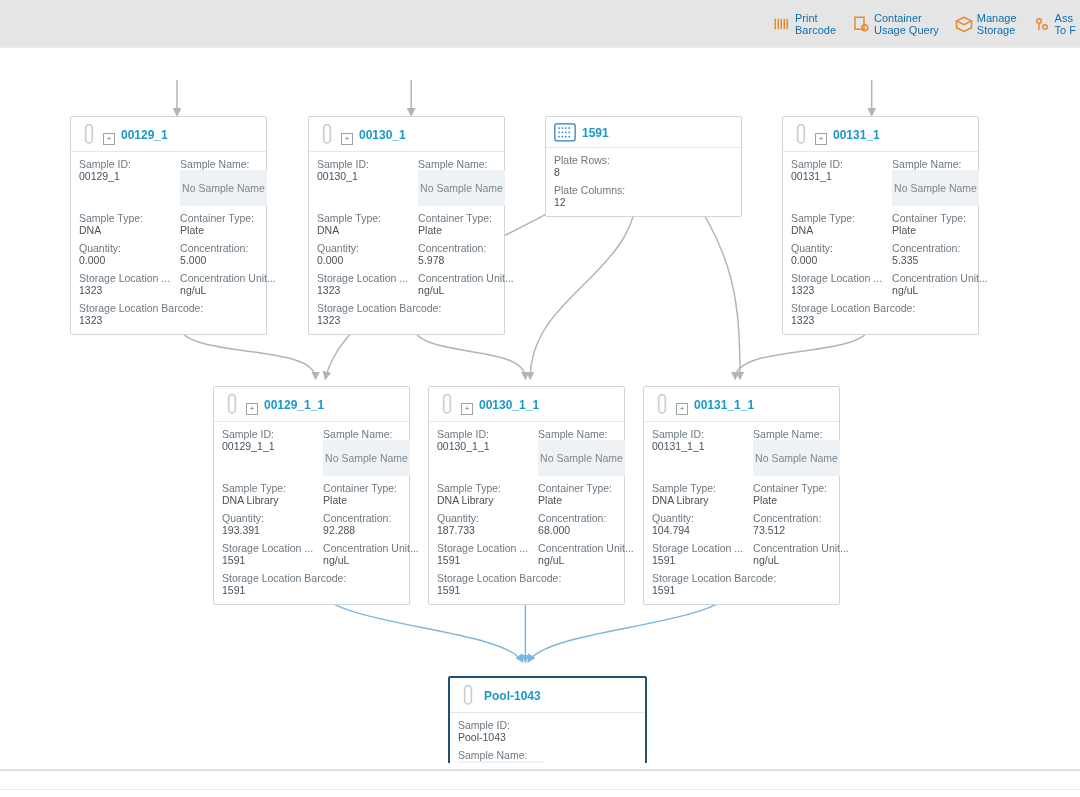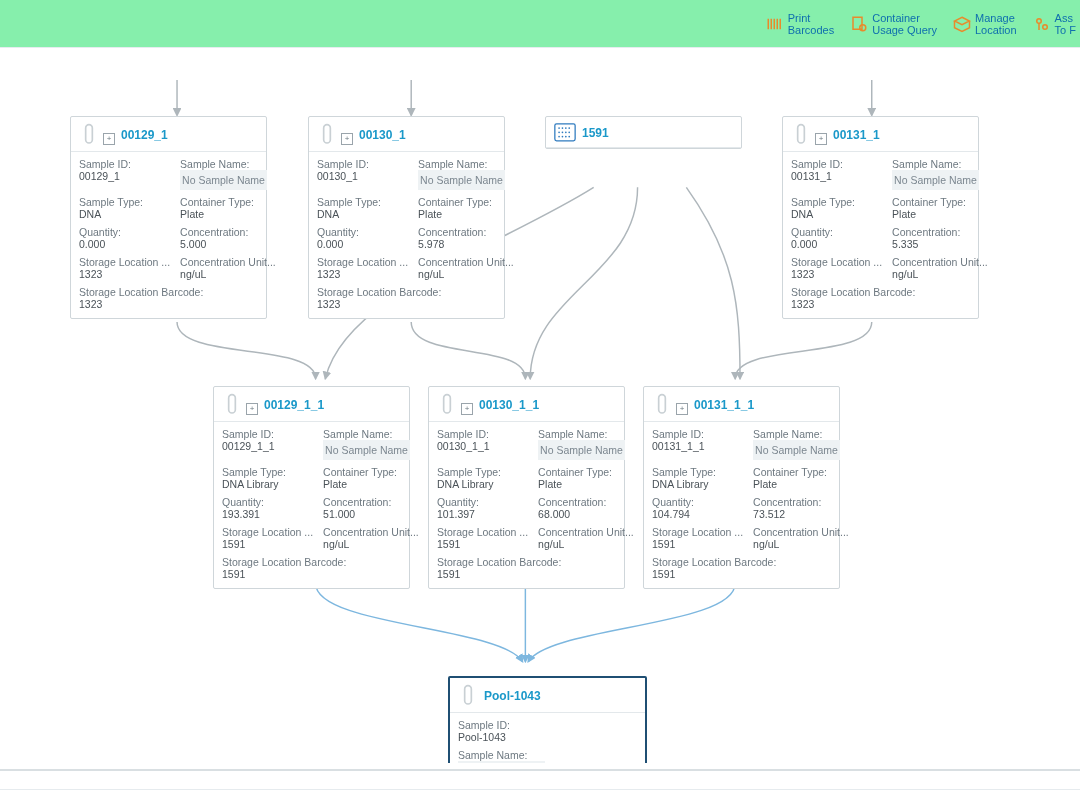--- a/index.html
+++ b/index.html
@@ -1,19 +1,19 @@
 <!DOCTYPE html>
 <html><head>
 <meta charset="utf-8">
 <style>
   html, body { margin: 0; padding: 0; font-family: Arial, Helvetica, sans-serif; background: #fff; }
   .viewport { position: relative; width: 1080px; height: 797px; overflow: hidden; background: #fff; }
   .topbar {
     position: absolute; top: 0; left: 0; right: 0; height: 48px;
-    background: #86efac; border-bottom: 1px solid #e6ecef;
+    background: #e5e5e5; border-bottom: 1px solid #e6ecef;
     display: flex; justify-content: flex-end; align-items: center;
     padding-right: 4px; gap: 16px; box-sizing: border-box;
   }
   .toolbtn {
     display: flex; align-items: center; gap: 4px; color: #0f6fae;
     font-size: 11px; line-height: 12px; cursor: pointer;
   }
   .toolbtn .icon { width: 18px; height: 18px; display: inline-flex; align-items: center; justify-content: center; color: #e98a2b; }
   .toolbtn .lbl { display: flex; flex-direction: column; }
   .canvas { position: absolute; left: 0; top: 80px; right: 0; bottom: 34px; overflow: hidden; }
@@ -33,21 +33,21 @@
     color: #1a98c9; font-weight: 600; font-size: 12px;
   }
   .card .hdr .expand {
     width: 10px; height: 10px; border: 1px solid #9aa4ab; font-size: 8px; line-height: 9px;
     text-align: center; color: #6c7a82; margin-left: -2px; margin-top: 8px; cursor: pointer;
     background: #fff;
   }
   .card .body { padding: 6px 8px 8px 8px; display: grid; grid-template-columns: 1fr; column-gap: 10px; row-gap: 6px; }
   .kv .k { color: #6d7880; font-size: 10.5px; white-space: nowrap; overflow: hidden; text-overflow: ellipsis; }
   .kv .v { color: #4a5258; font-size: 10.5px; }
-  .noSample { background: #eef2f4; color: #7c8790; padding: 4px 2px; display: inline-block; }
+  .noSample { background: #eef2f4; color: #7c8790; padding: 12px 2px; display: inline-block; }
   .fullrow { grid-column: 1 / span 2; }
   .footer-lines { position: absolute; left: 0; right: 0; bottom: 0; height: 34px; }
   .footer-lines .l1 { position: absolute; left: 0; right: 0; top: 6px; border-top: 2px solid #d9dfe2; }
   .footer-lines .l2 { position: absolute; left: 0; right: 0; top: 26px; border-top: 1px solid #e6ebee; }
 </style>
 </head>
 <body>
 
 <div class="viewport">
 
@@ -59,21 +59,21 @@
               <line x1="3" y1="5" x2="3" y2="19"></line>
               <line x1="7" y1="5" x2="7" y2="19"></line>
               <line x1="11" y1="5" x2="11" y2="19"></line>
               <line x1="15" y1="5" x2="15" y2="19"></line>
               <line x1="19" y1="5" x2="19" y2="19"></line>
             </g>
           </svg>
       </span>
       <span class="lbl">
         <span>Print</span>
-        <span>Barcodes</span>
+        <span>Barcode</span>
       </span>
     </div>
     <div class="toolbtn">
       <span class="icon">
         <svg viewBox="0 0 24 24" width="18" height="18">
             <rect x="4" y="3" width="12" height="16" fill="none" stroke="#e98a2b" stroke-width="2"></rect>
             <circle cx="17" cy="17" r="4" fill="none" stroke="#e98a2b" stroke-width="2"></circle>
           </svg>
       </span>
       <span class="lbl">
@@ -83,21 +83,21 @@
     </div>
     <div class="toolbtn">
       <span class="icon">
         <svg viewBox="0 0 24 24" width="18" height="18">
             <polygon points="12,3 22,8 12,13 2,8" fill="none" stroke="#e98a2b" stroke-width="2"></polygon>
             <polyline points="2,8 2,17 12,22 22,17 22,8" fill="none" stroke="#e98a2b" stroke-width="2"></polyline>
           </svg>
       </span>
       <span class="lbl">
         <span>Manage</span>
-        <span>Location</span>
+        <span>Storage</span>
       </span>
     </div>
     <div class="toolbtn">
       <span class="icon">
         <svg viewBox="0 0 24 24" width="18" height="18">
             <circle cx="8" cy="8" r="3" fill="none" stroke="#e98a2b" stroke-width="2"></circle>
             <circle cx="16" cy="16" r="3" fill="none" stroke="#e98a2b" stroke-width="2"></circle>
             <line x1="8" y1="11" x2="8" y2="20" stroke="#e98a2b" stroke-width="2"></line>
           </svg>
       </span>
@@ -249,20 +249,30 @@
                 <circle cx="18" cy="11" r="1"></circle>
                 <circle cx="6" cy="16" r="1"></circle>
                 <circle cx="10" cy="16" r="1"></circle>
                 <circle cx="14" cy="16" r="1"></circle>
                 <circle cx="18" cy="16" r="1"></circle>
               </g>
             </svg>
         </span>
         <span class="title">1591</span>
       </div>
+      <div class="body">
+        <div class="kv">
+            <div class="k">Plate Rows:</div>
+            <div class="v">8</div>
+          </div>
+        <div class="kv">
+            <div class="k">Plate Columns:</div>
+            <div class="v">12</div>
+          </div>
+      </div>
     </div>
 
     <div class="card" style="left:782px; top:36px; width:195px;">
       <div class="hdr">
         <span class="tube"><svg viewBox="0 0 24 30">
               <rect x="8" y="2" width="8" height="22" rx="4" fill="none" stroke="#c9d0d4" stroke-width="2"></rect>
             </svg></span>
         <span class="expand">+</span>
         <span class="title">00131_1</span>
       </div>
@@ -330,21 +340,21 @@
         <div class="kv">
             <div class="k">Container Type:</div>
             <div class="v">Plate</div>
           </div>
         <div class="kv">
             <div class="k">Quantity:</div>
             <div class="v">193.391</div>
           </div>
         <div class="kv">
             <div class="k">Concentration:</div>
-            <div class="v">51.000</div>
+            <div class="v">92.288</div>
           </div>
         <div class="kv">
             <div class="k">Storage Location ...</div>
             <div class="v">1591</div>
           </div>
         <div class="kv">
             <div class="k">Concentration Unit...</div>
             <div class="v">ng/uL</div>
           </div>
         <div class="kv fullrow">
@@ -374,21 +384,21 @@
         <div class="kv">
             <div class="k">Sample Type:</div>
             <div class="v">DNA Library</div>
           </div>
         <div class="kv">
             <div class="k">Container Type:</div>
             <div class="v">Plate</div>
           </div>
         <div class="kv">
             <div class="k">Quantity:</div>
-            <div class="v">101.397</div>
+            <div class="v">187.733</div>
           </div>
         <div class="kv">
             <div class="k">Concentration:</div>
             <div class="v">68.000</div>
           </div>
         <div class="kv">
             <div class="k">Storage Location ...</div>
             <div class="v">1591</div>
           </div>
         <div class="kv">

